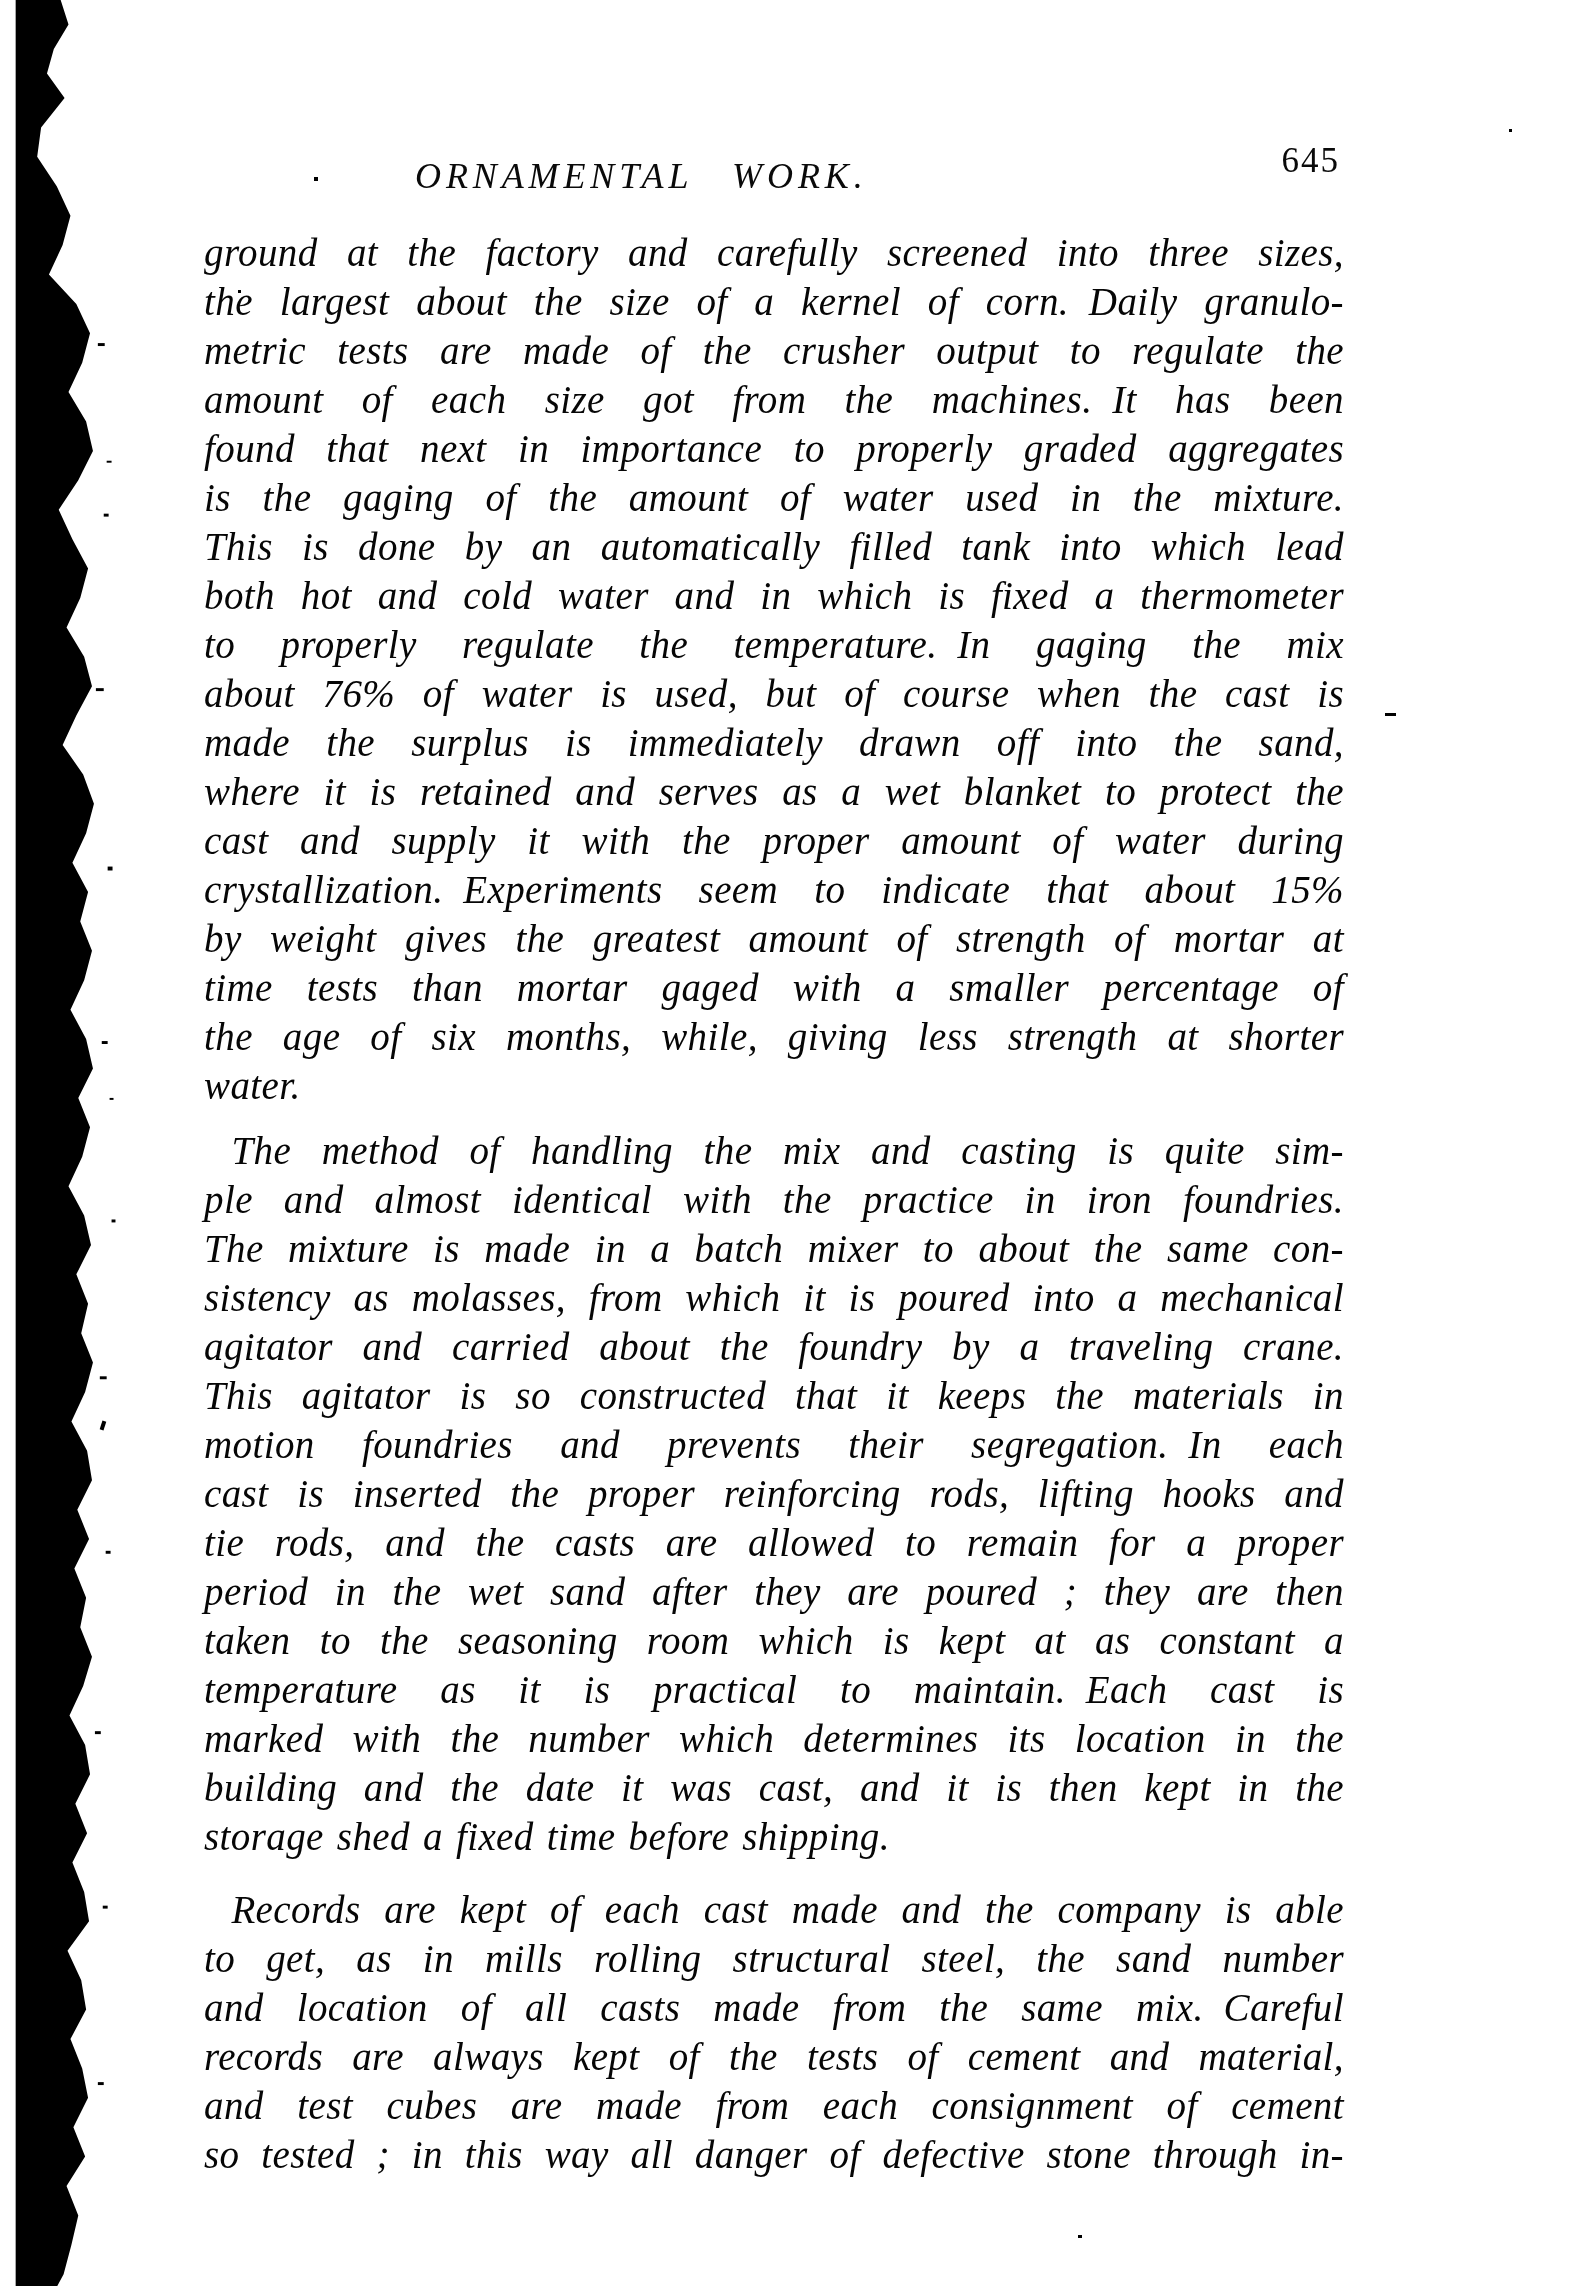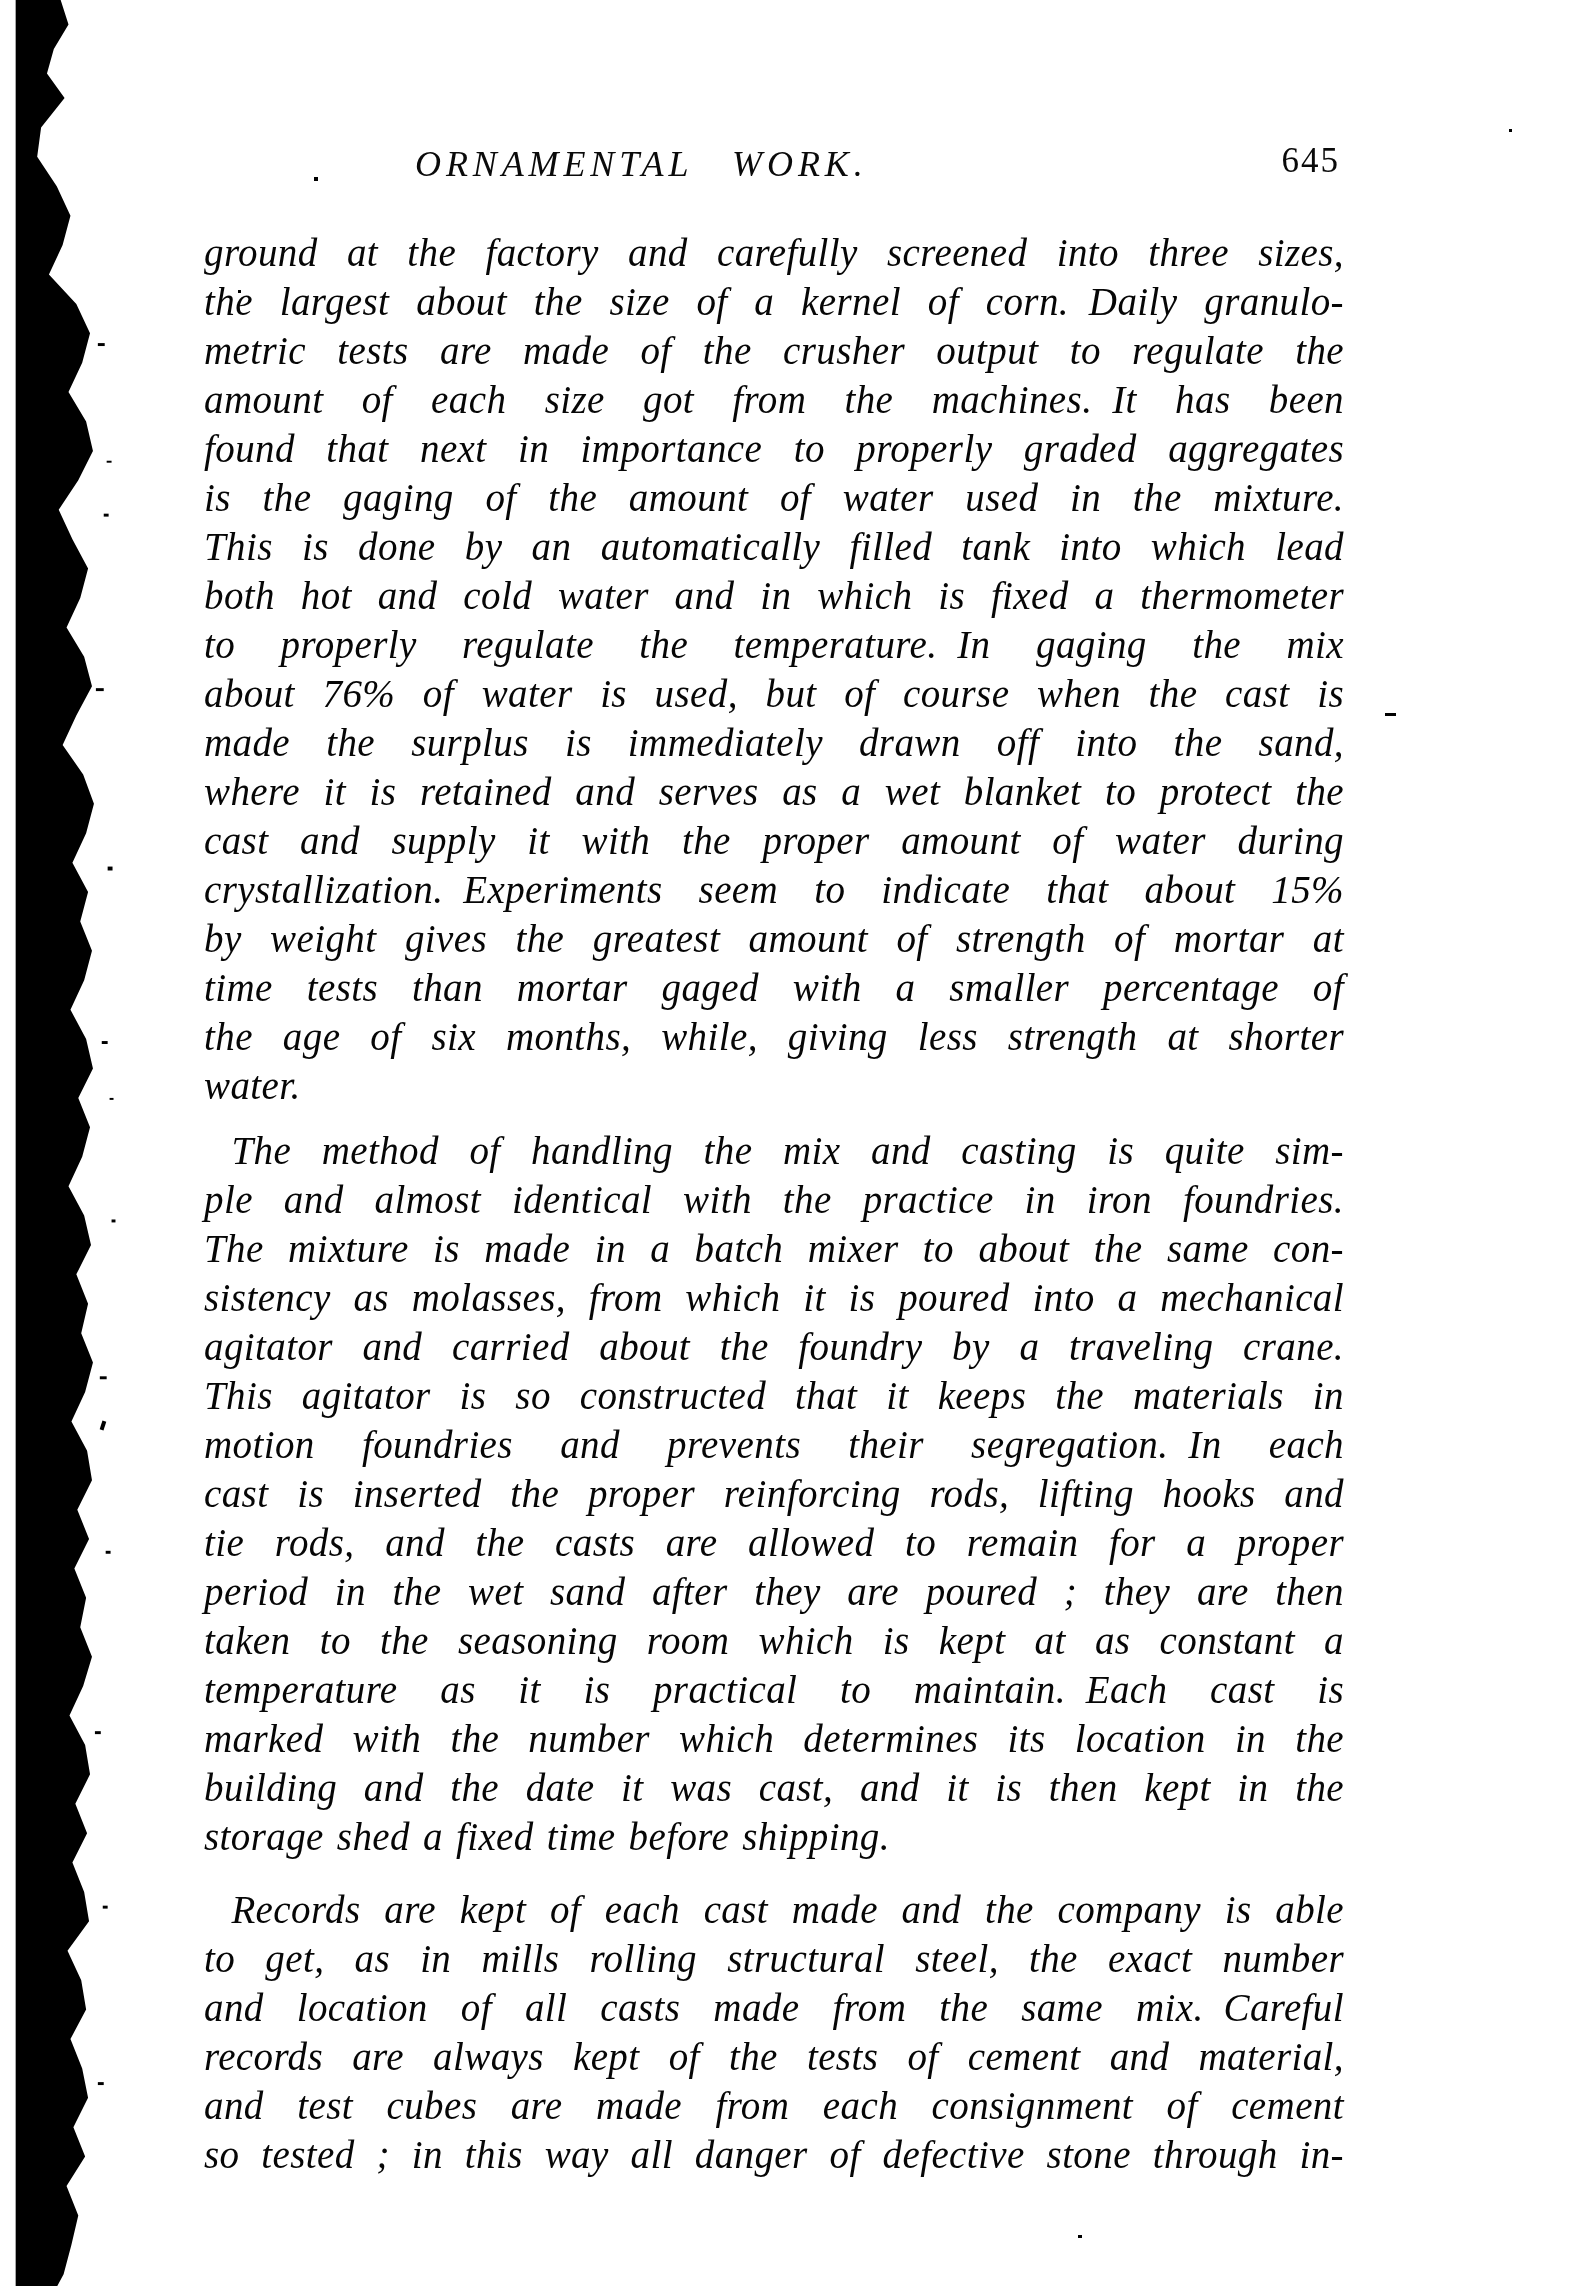--- a/index.html
+++ b/index.html
@@ -11,21 +11,21 @@
     font-family:"Liberation Serif","DejaVu Serif",serif;
     color:#060606;
   }
   .scan-gutter{
     position:absolute;left:0;top:0;width:137px;height:2287px;z-index:1;
   }
   .page-header{
     position:absolute;top:143px;left:204px;width:1140px;height:49px;z-index:2;
   }
   .header-title{
-    position:absolute;left:211px;top:0;
+    position:absolute;left:211px;top:12px;
     font-style:italic;
     font-size:36px;
     letter-spacing:4.9px;
     word-spacing:25.5px;
     white-space:nowrap;
     color:#0a0a0a;
   }
   .page-number{
     position:absolute;right:3.9px;top:-2px;
     font-size:35px;
@@ -133,20 +133,20 @@
       <div class="line">tie rods, and the casts are allowed to remain for a proper</div>
       <div class="line">period in the wet sand after they are poured ; they are then</div>
       <div class="line">taken to the seasoning room which is kept at as constant a</div>
       <div class="line">temperature as it is practical to maintain. Each cast is</div>
       <div class="line">marked with the number which determines its location in the</div>
       <div class="line">building and the date it was cast, and it is then kept in the</div>
       <div class="line line--flush">storage shed a fixed time before shipping.</div>
     </div>
     <div class="paragraph">
       <div class="line line--indent">Records are kept of each cast made and the company is able</div>
-      <div class="line">to get, as in mills rolling structural steel, the exact number</div>
+      <div class="line">to get, as in mills rolling structural steel, the sand number</div>
       <div class="line">and location of all casts made from the same mix. Careful</div>
       <div class="line">records are always kept of the tests of cement and material,</div>
       <div class="line">and test cubes are made from each consignment of cement</div>
       <div class="line">so tested ; in this way all danger of defective stone through in-</div>
     </div>
   </main>
 
 
 </body></html>

